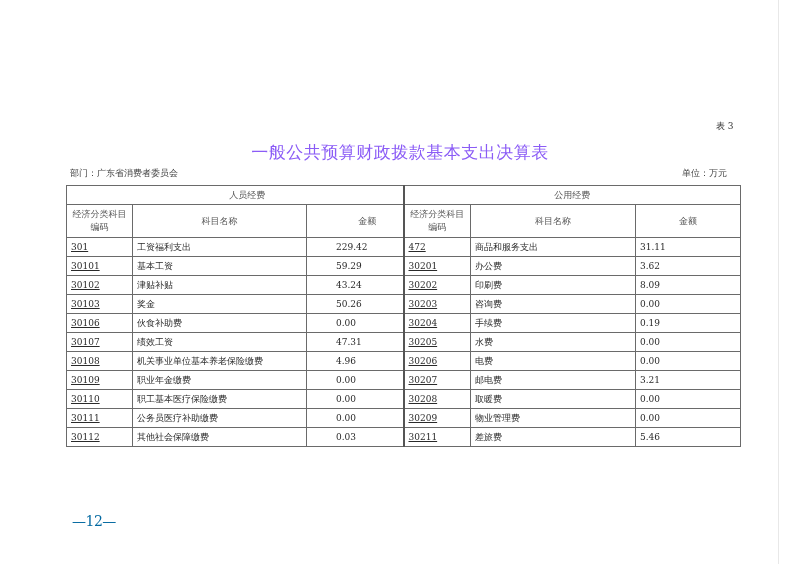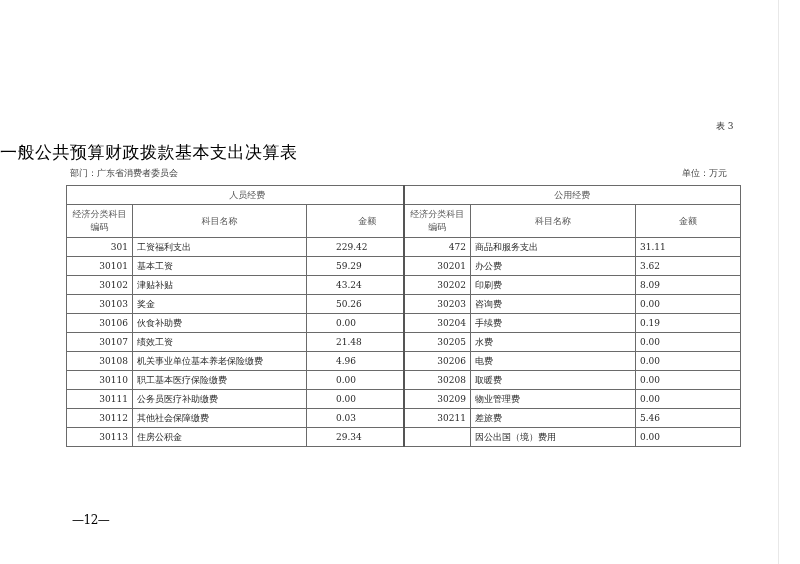--- a/index.html
+++ b/index.html
@@ -2,35 +2,35 @@
 <html><head>
 <meta charset="utf-8">
 <style>
   html, body { margin: 0; padding: 0; }
   body {
     width: 800px; height: 564px; background: #ffffff; position: relative; overflow: hidden;
     font-family: "DejaVu Serif", "Liberation Serif", serif; color: #2a2a2a;
   }
   .page-edge { position: absolute; left: 778px; top: 0; width: 1px; height: 564px; background: #e8e8e8; }
   .table-no { position: absolute; left: 716px; top: 120px; font-size: 9px; color: #333; }
-  .title { position: absolute; left: 0; width: 800px; top: 141px; font-size: 17px; letter-spacing: 0.5px; color: #000000; }
+  .title { position: absolute; left: 0; width: 800px; top: 141px; text-align: center; font-size: 17px; letter-spacing: 0.5px; color: #8b5cf6; }
   .dept { position: absolute; left: 70px; top: 167px; font-size: 9px; color: #444; }
   .dept .lbl { }
   .unit { position: absolute; left: 682px; top: 167px; font-size: 9px; color: #444; }
   table.main {
     position: absolute; left: 66px; top: 185px; width: 674px; border-collapse: collapse; table-layout: fixed;
     font-size: 9px;
   }
   table.main td { border: 1px solid #6a6a6a; height: 18px; padding: 0 4px; white-space: nowrap; overflow: hidden; }
   table.main tr.grp td { height: 18px; text-align: center; color: #555; }
   table.main tr.hdr td { height: 32px; text-align: center; color: #555; line-height: 13px; white-space: normal; }
-  table.main td.code { text-align: right; }
+  table.main td.code { text-align: left; text-decoration: underline; }
   table.main td.amt { text-align: left; }
   table.main td.sep { border-right: 2px solid #555; padding-left: 29px; }
-  .footer { position: absolute; left: 72px; top: 513px; font-size: 12px; color: #000000; letter-spacing: -0.5px; }
+  .footer { position: absolute; left: 72px; top: 513px; font-size: 14px; color: #0369a1; letter-spacing: -0.5px; }
 </style>
 </head>
 <body>
 
 <div class="page-edge"></div>
 
 <div class="table-no">表 3</div>
 <div class="title">一般公共预算财政拨款基本支出决算表</div>
 <div class="dept">
   <span class="lbl">部门：</span><span>广东省消费者委员会</span>
@@ -97,32 +97,40 @@
         <td class="code">30106</td>
         <td>伙食补助费</td>
         <td class="amt sep">0.00</td>
         <td class="code">30204</td>
         <td>手续费</td>
         <td class="amt">0.19</td>
       </tr>
       <tr>
         <td class="code">30107</td>
         <td>绩效工资</td>
-        <td class="amt sep">21.48</td>
+        <td class="amt sep">47.31</td>
         <td class="code">30205</td>
         <td>水费</td>
         <td class="amt">0.00</td>
       </tr>
       <tr>
         <td class="code">30108</td>
         <td>机关事业单位基本养老保险缴费</td>
         <td class="amt sep">4.96</td>
         <td class="code">30206</td>
         <td>电费</td>
         <td class="amt">0.00</td>
+      </tr>
+      <tr>
+        <td class="code">30109</td>
+        <td>职业年金缴费</td>
+        <td class="amt sep">0.00</td>
+        <td class="code">30207</td>
+        <td>邮电费</td>
+        <td class="amt">3.21</td>
       </tr>
       <tr>
         <td class="code">30110</td>
         <td>职工基本医疗保险缴费</td>
         <td class="amt sep">0.00</td>
         <td class="code">30208</td>
         <td>取暖费</td>
         <td class="amt">0.00</td>
       </tr>
       <tr>
@@ -134,24 +142,16 @@
         <td class="amt">0.00</td>
       </tr>
       <tr>
         <td class="code">30112</td>
         <td>其他社会保障缴费</td>
         <td class="amt sep">0.03</td>
         <td class="code">30211</td>
         <td>差旅费</td>
         <td class="amt">5.46</td>
       </tr>
-      <tr>
-        <td class="code">30113</td>
-        <td>住房公积金</td>
-        <td class="amt sep">29.34</td>
-        <td class="code"></td>
-        <td>因公出国（境）费用</td>
-        <td class="amt">0.00</td>
-      </tr>
     </tbody>
 </table>
 
 <div class="footer">—12—</div>
 
 </body></html>

